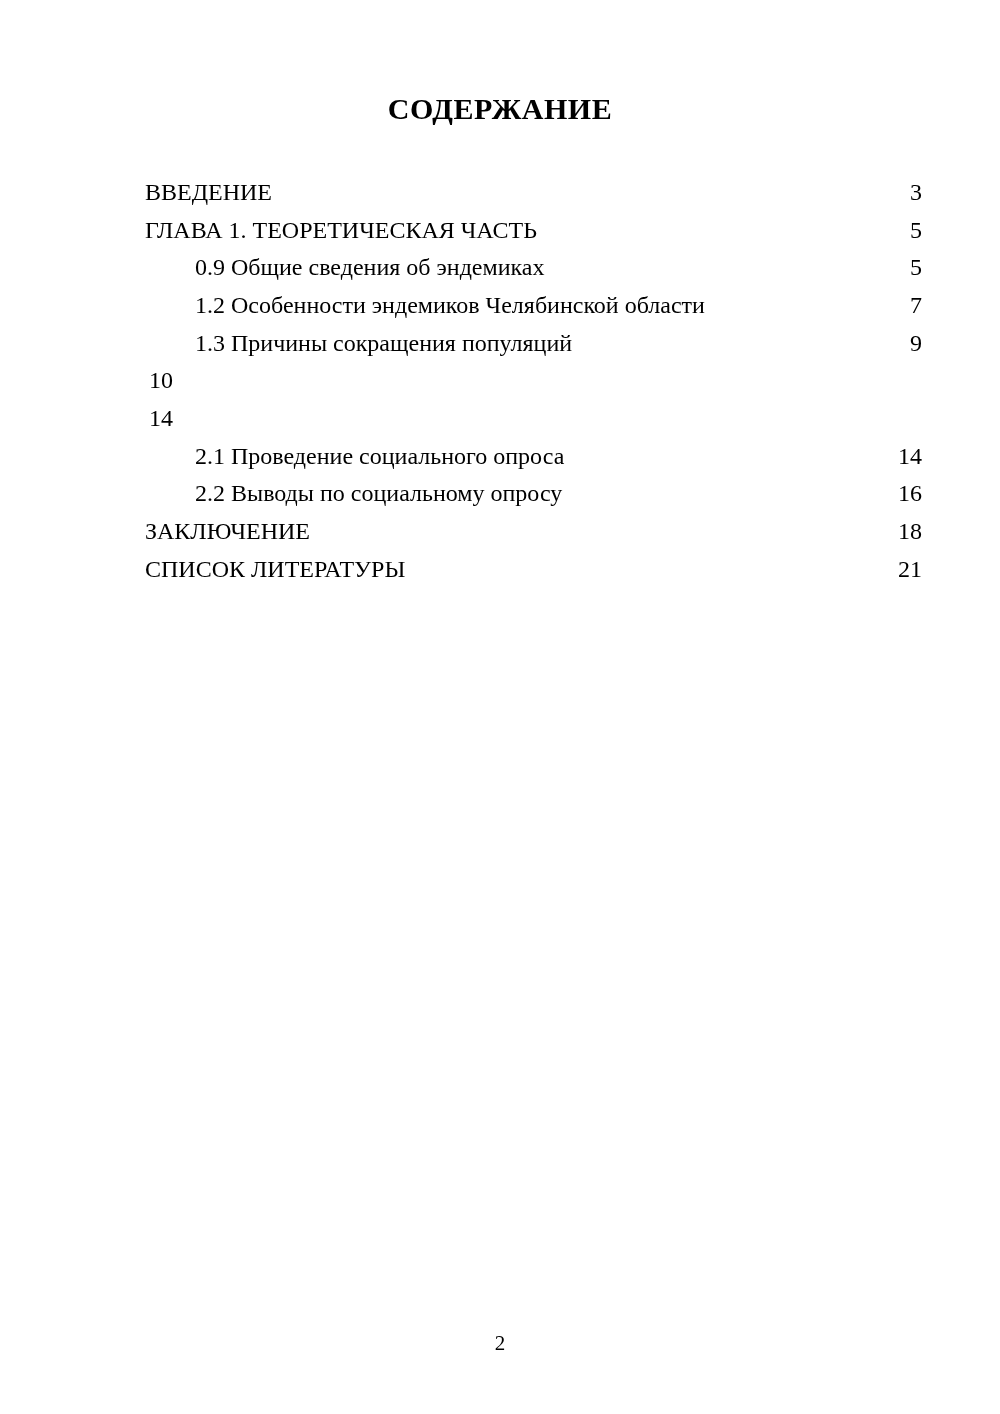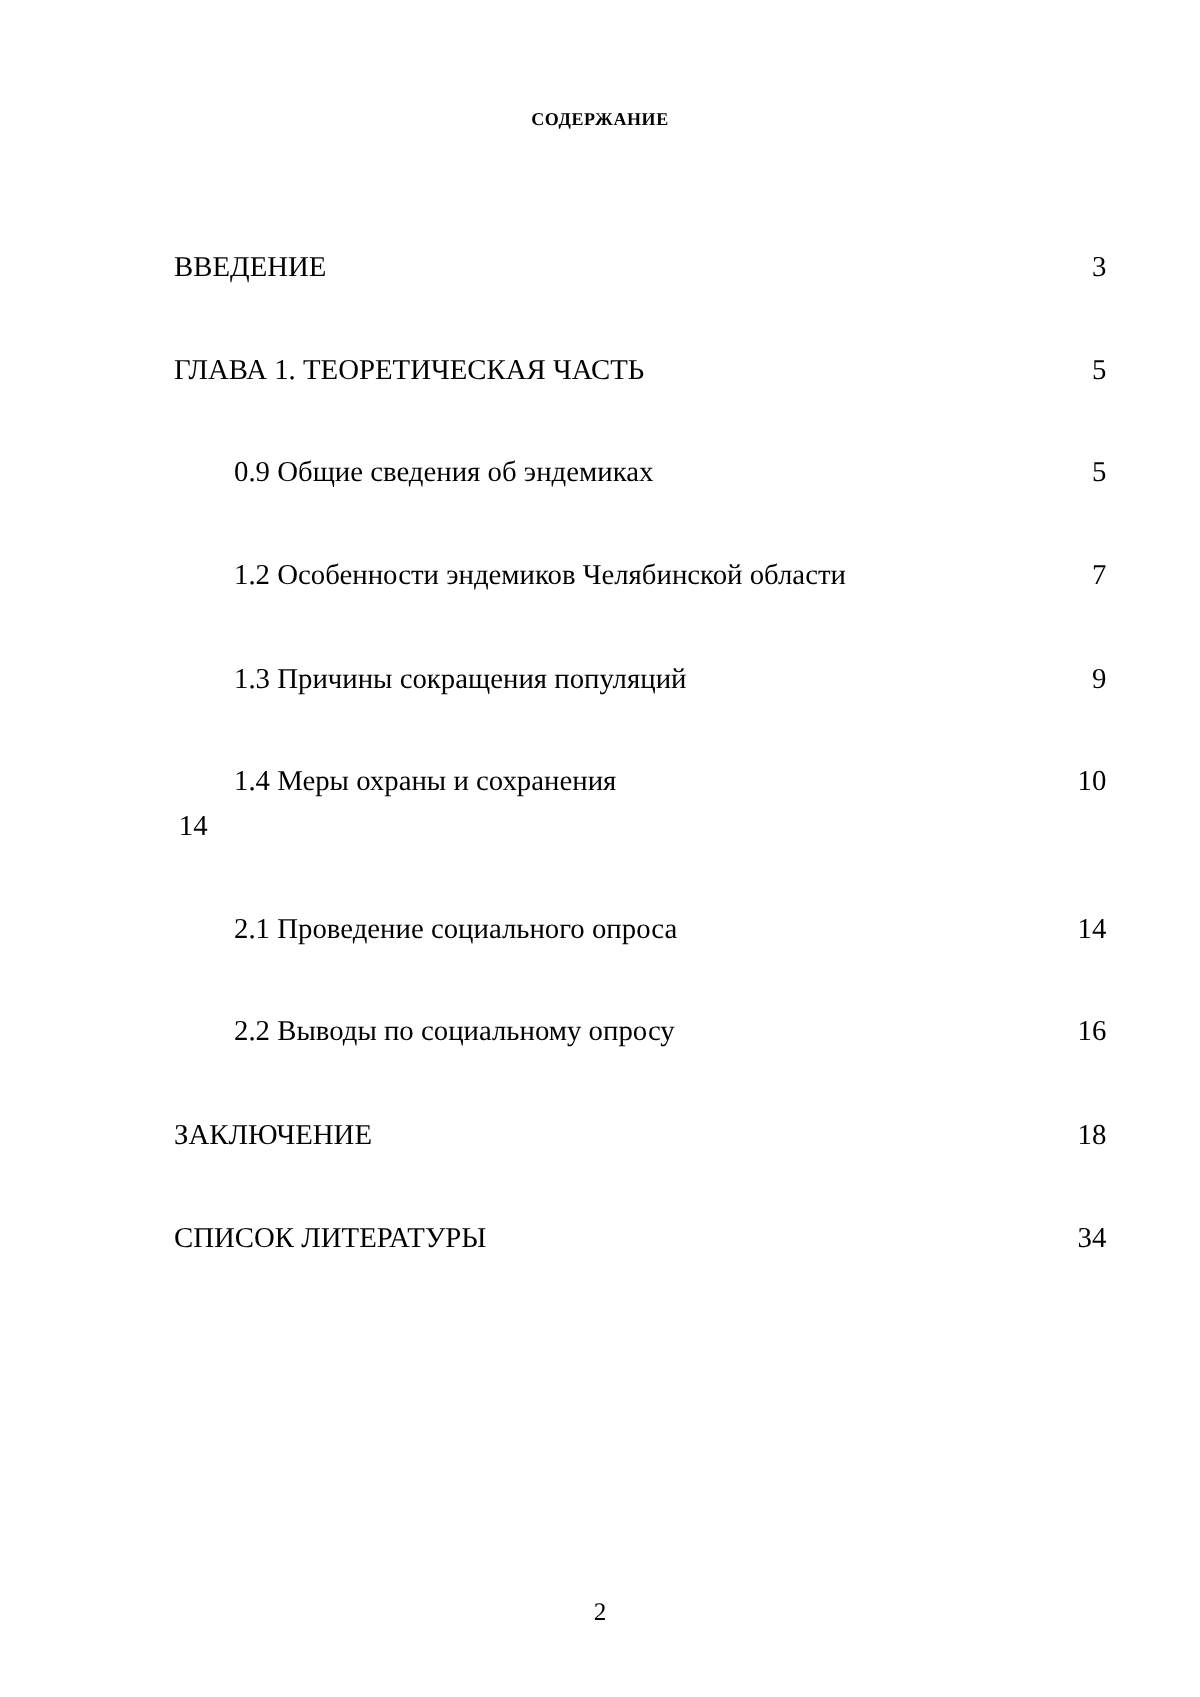--- a/index.html
+++ b/index.html
@@ -16,41 +16,40 @@
     overflow: hidden;
   }
   .page {
     position: absolute;
     inset: 0;
     padding: 0;
   }
   .doc-title {
     text-align: center;
     font-weight: bold;
-    font-size: 15px;
+    font-size: 30px;
     letter-spacing: 0.5px;
     margin-top: 92px;
     margin-bottom: 0;
   }
   .toc {
     margin-top: 48px;
     margin-left: 145px;
     margin-right: 78px;
   }
   .toc-row {
     display: flex;
     align-items: baseline;
     justify-content: space-between;
     font-size: 24px;
     line-height: 1.57;
     white-space: nowrap;
   }
   .toc-row .label {
     padding-right: 12px;
-    margin-top: 48px;
   }
   .toc-row .page-num {
     flex: 0 0 auto;
     text-align: right;
     min-width: 28px;
   }
   .toc-row.level-2 .label {
     padding-left: 50px;
   }
   .footer-page {
@@ -90,21 +89,20 @@
       <span class="label">1.2 Особенности эндемиков Челябинской области</span>
       <span class="page-num">7</span>
     </div>
 
     <div class="toc-row level-2">
       <span class="label">1.3 Причины сокращения популяций</span>
       <span class="page-num">9</span>
     </div>
 
     <div class="toc-row level-2">
-      <span class="label">1.4 Меры охраны и сохранения</span>
       <span class="page-num">10</span>
     </div>
 
     <div class="toc-row level-1">
       <span class="page-num">14</span>
     </div>
 
     <div class="toc-row level-2">
       <span class="label">2.1 Проведение социального опроса</span>
       <span class="page-num">14</span>
@@ -115,20 +113,20 @@
       <span class="page-num">16</span>
     </div>
 
     <div class="toc-row level-1">
       <span class="label">ЗАКЛЮЧЕНИЕ</span>
       <span class="page-num">18</span>
     </div>
 
     <div class="toc-row level-1">
       <span class="label">СПИСОК ЛИТЕРАТУРЫ</span>
-      <span class="page-num">34</span>
+      <span class="page-num">21</span>
     </div>
 
   </div>
 
   <div class="footer-page">2</div>
 
 </div>
 
 </body></html>

